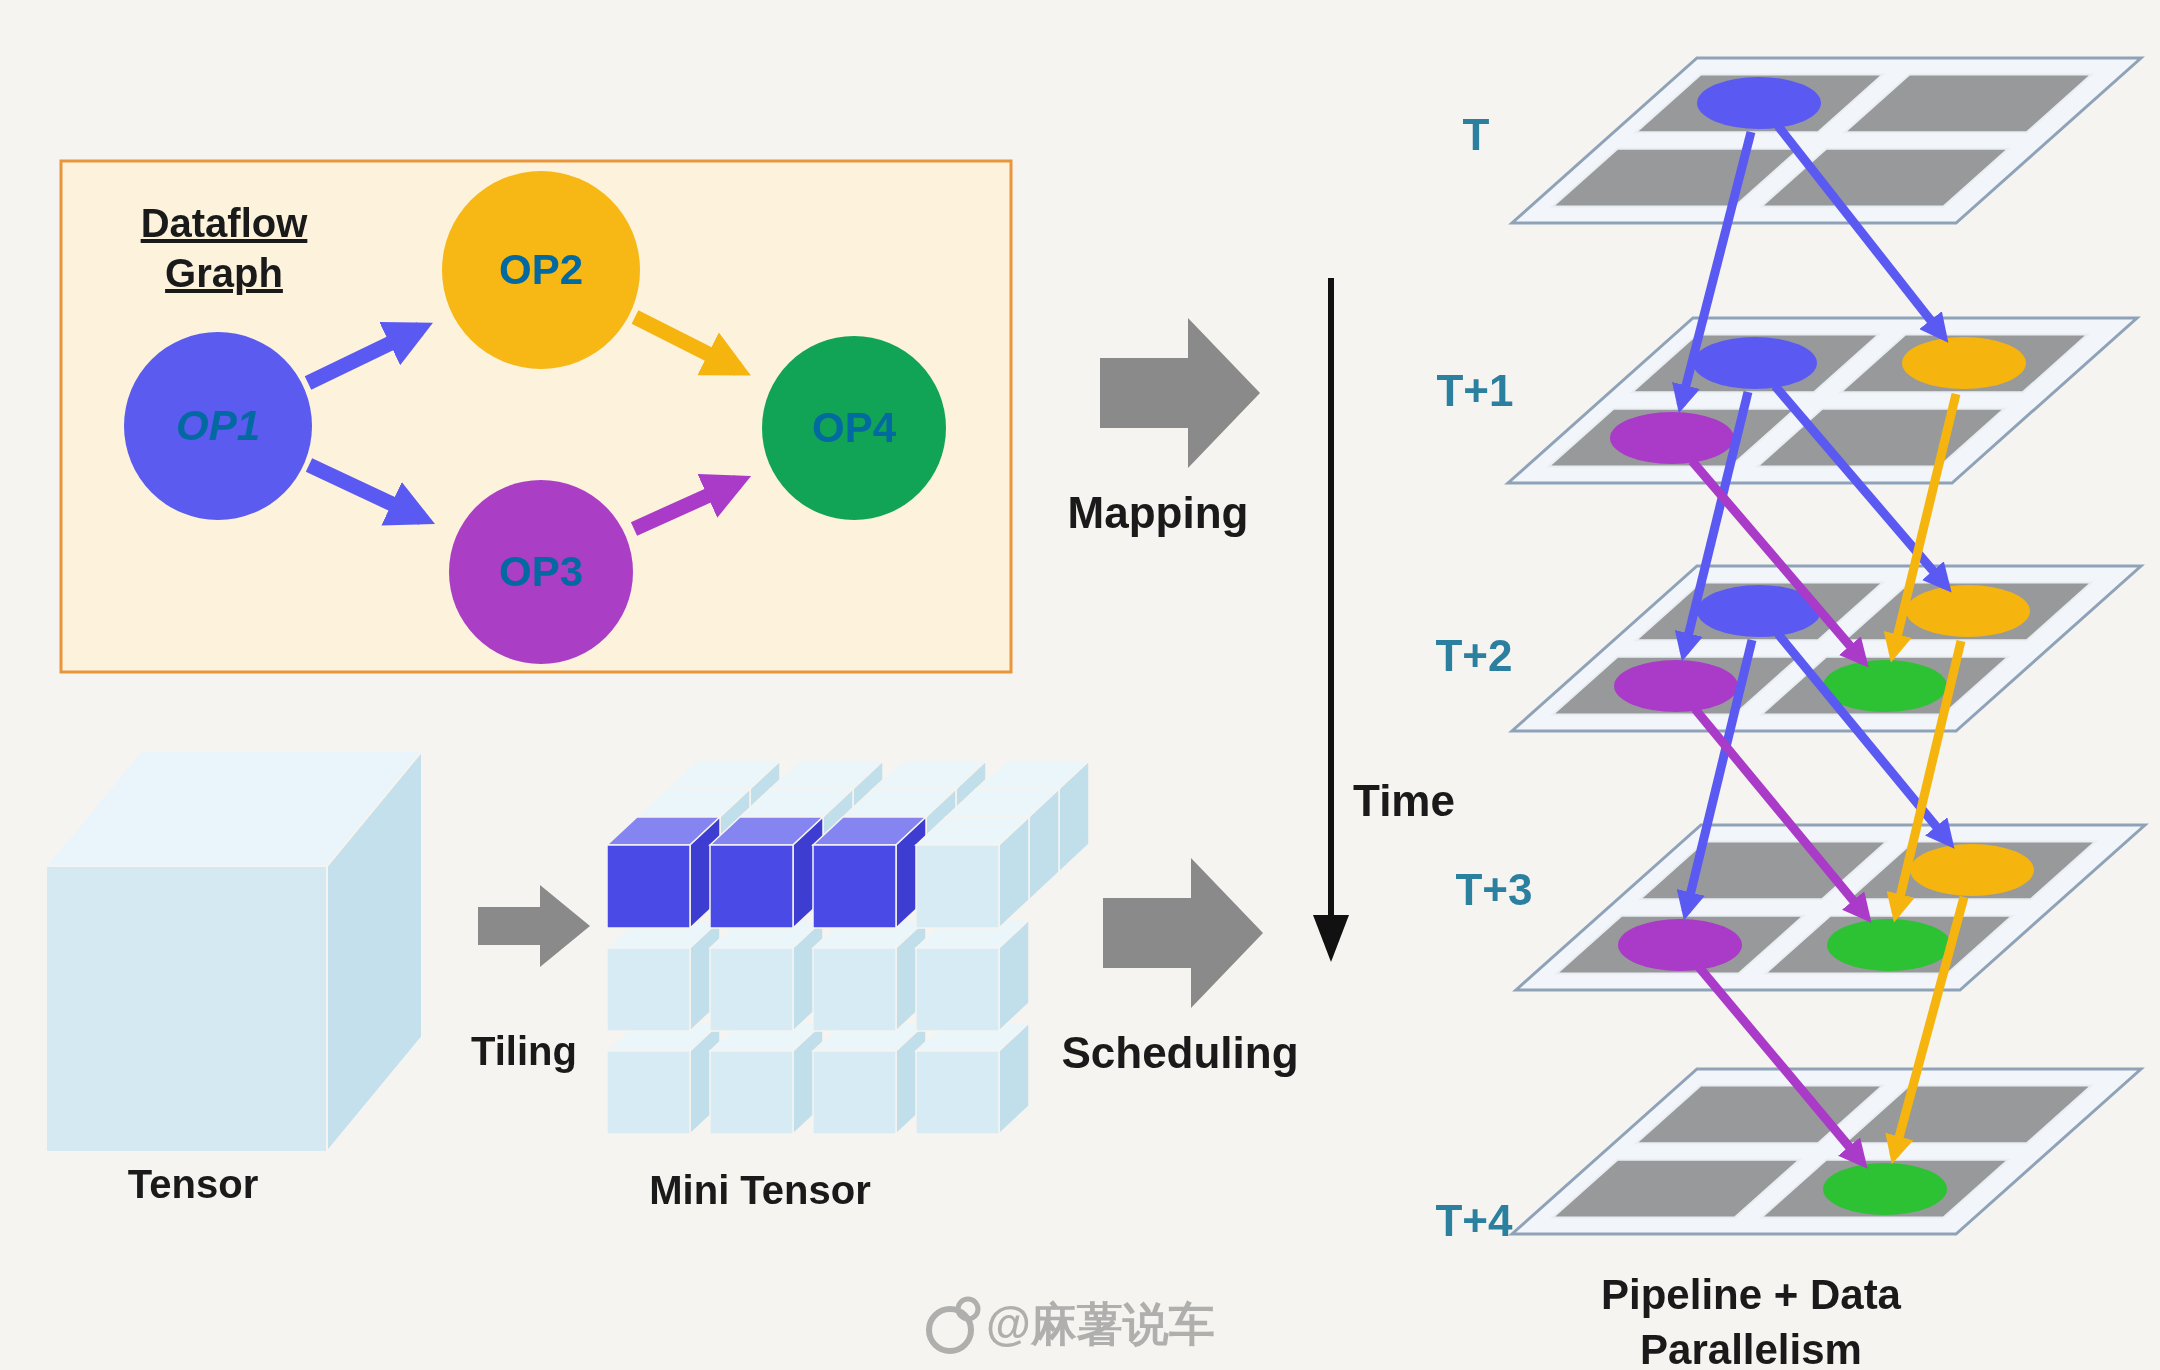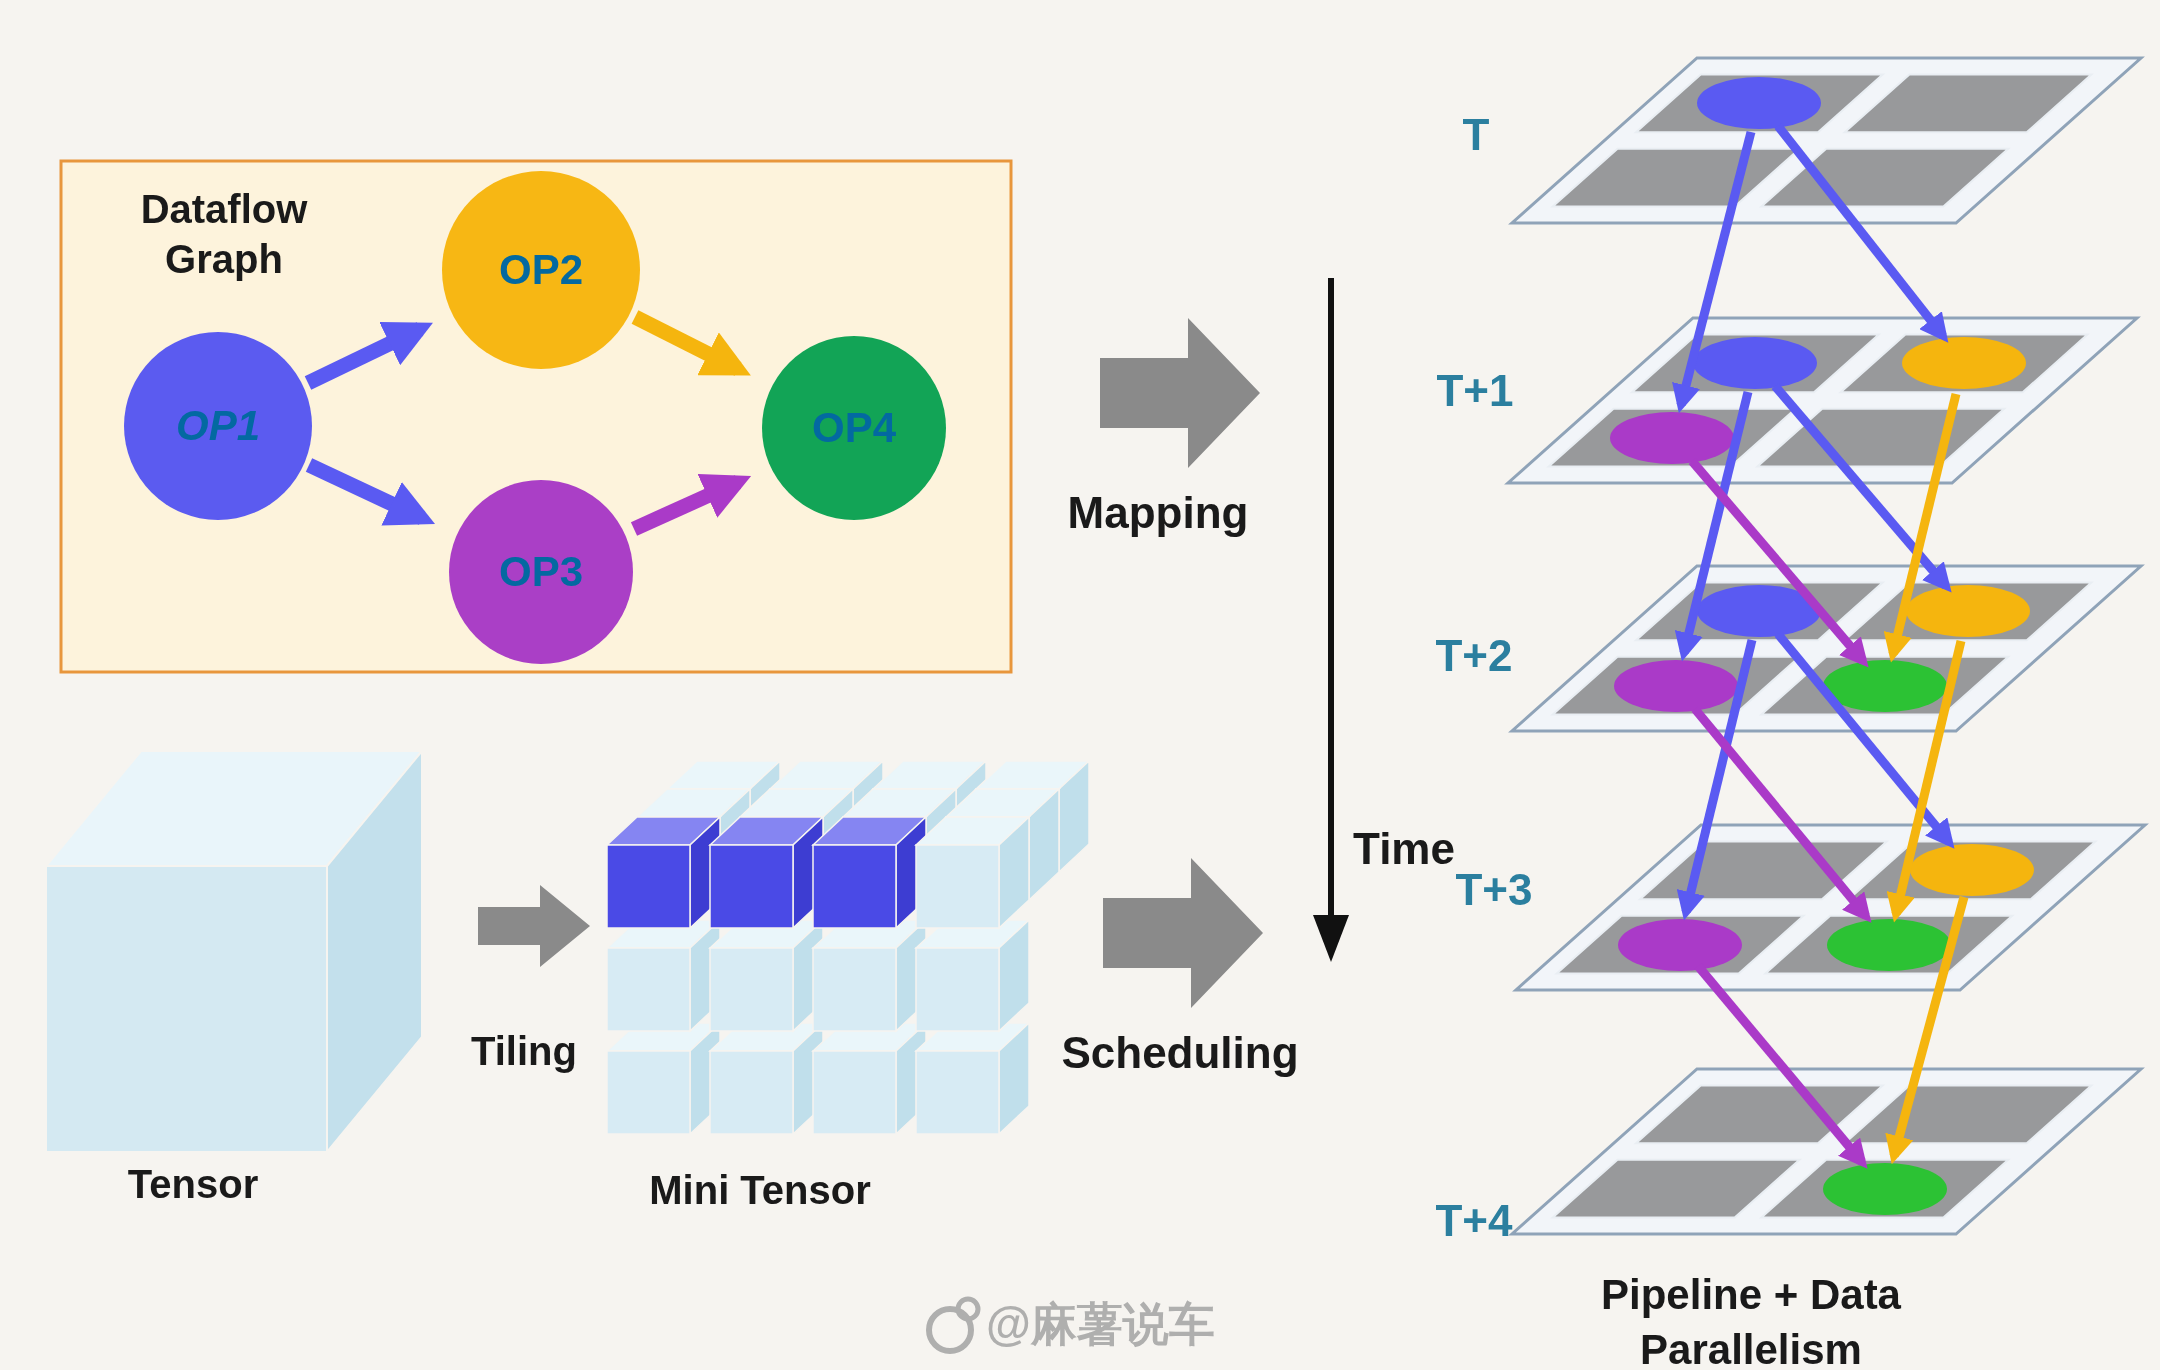--- a/index.html
+++ b/index.html
@@ -187,37 +187,37 @@
       <line x1="1752" y1="640" x2="1686" y2="912" stroke="#5a5af2" stroke-width="9" marker-end="url(#mh-blue)"></line>
       <line x1="1778" y1="634" x2="1949" y2="842" stroke="#5a5af2" stroke-width="9" marker-end="url(#mh-blue)"></line>
       <line x1="1695" y1="709" x2="1866" y2="916" stroke="#aa3ac8" stroke-width="9" marker-end="url(#mh-purple)"></line>
       <line x1="1961" y1="641" x2="1896" y2="914" stroke="#f5b50e" stroke-width="9" marker-end="url(#mh-yellow)"></line>
 
       <line x1="1698" y1="966" x2="1862" y2="1162" stroke="#aa3ac8" stroke-width="9" marker-end="url(#mh-purple)"></line>
       <line x1="1964" y1="897" x2="1894" y2="1156" stroke="#f5b50e" stroke-width="9" marker-end="url(#mh-yellow)"></line>
     </g>
   </svg>
 
-  <div class="lbl df-title" style="left:224px;top:184px;">
+  <div class="lbl df-title" style="left:224px;top:198px;text-decoration:underline;">
     <div>Dataflow</div>
     <div>Graph</div>
   </div>
 
   <div class="lbl op-label" style="left:218px;top:426px;font-style:italic;">OP1</div>
   <div class="lbl op-label" style="left:541px;top:270px;">OP2</div>
   <div class="lbl op-label" style="left:541px;top:572px;">OP3</div>
   <div class="lbl op-label" style="left:854px;top:428px;">OP4</div>
 
   <div class="lbl big-label" style="left:193px;top:1162px;">Tensor</div>
   <div class="lbl big-label" style="left:524px;top:1029px;">Tiling</div>
   <div class="lbl big-label" style="left:760px;top:1168px;">Mini Tensor</div>
 
   <div class="lbl flow-label" style="left:1158px;top:488px;">Mapping</div>
   <div class="lbl flow-label" style="left:1180px;top:1028px;">Scheduling</div>
-  <div class="lbl flow-label" style="left:1404px;top:776px;margin-top:48px;">Time</div>
+  <div class="lbl flow-label" style="left:1404px;top:776px;">Time</div>
 
   <div class="lbl t-label" style="left:1476px;top:110px;">T</div>
   <div class="lbl t-label" style="left:1475px;top:366px;">T+1</div>
   <div class="lbl t-label" style="left:1474px;top:631px;">T+2</div>
   <div class="lbl t-label" style="left:1474px;top:865px;margin-left:20px;">T+3</div>
   <div class="lbl t-label" style="left:1474px;top:1196px;">T+4</div>
 
   <div class="lbl pipeline-label" style="left:1751px;top:1268px;">
     <div>Pipeline + Data</div>
     <div>Parallelism</div>

